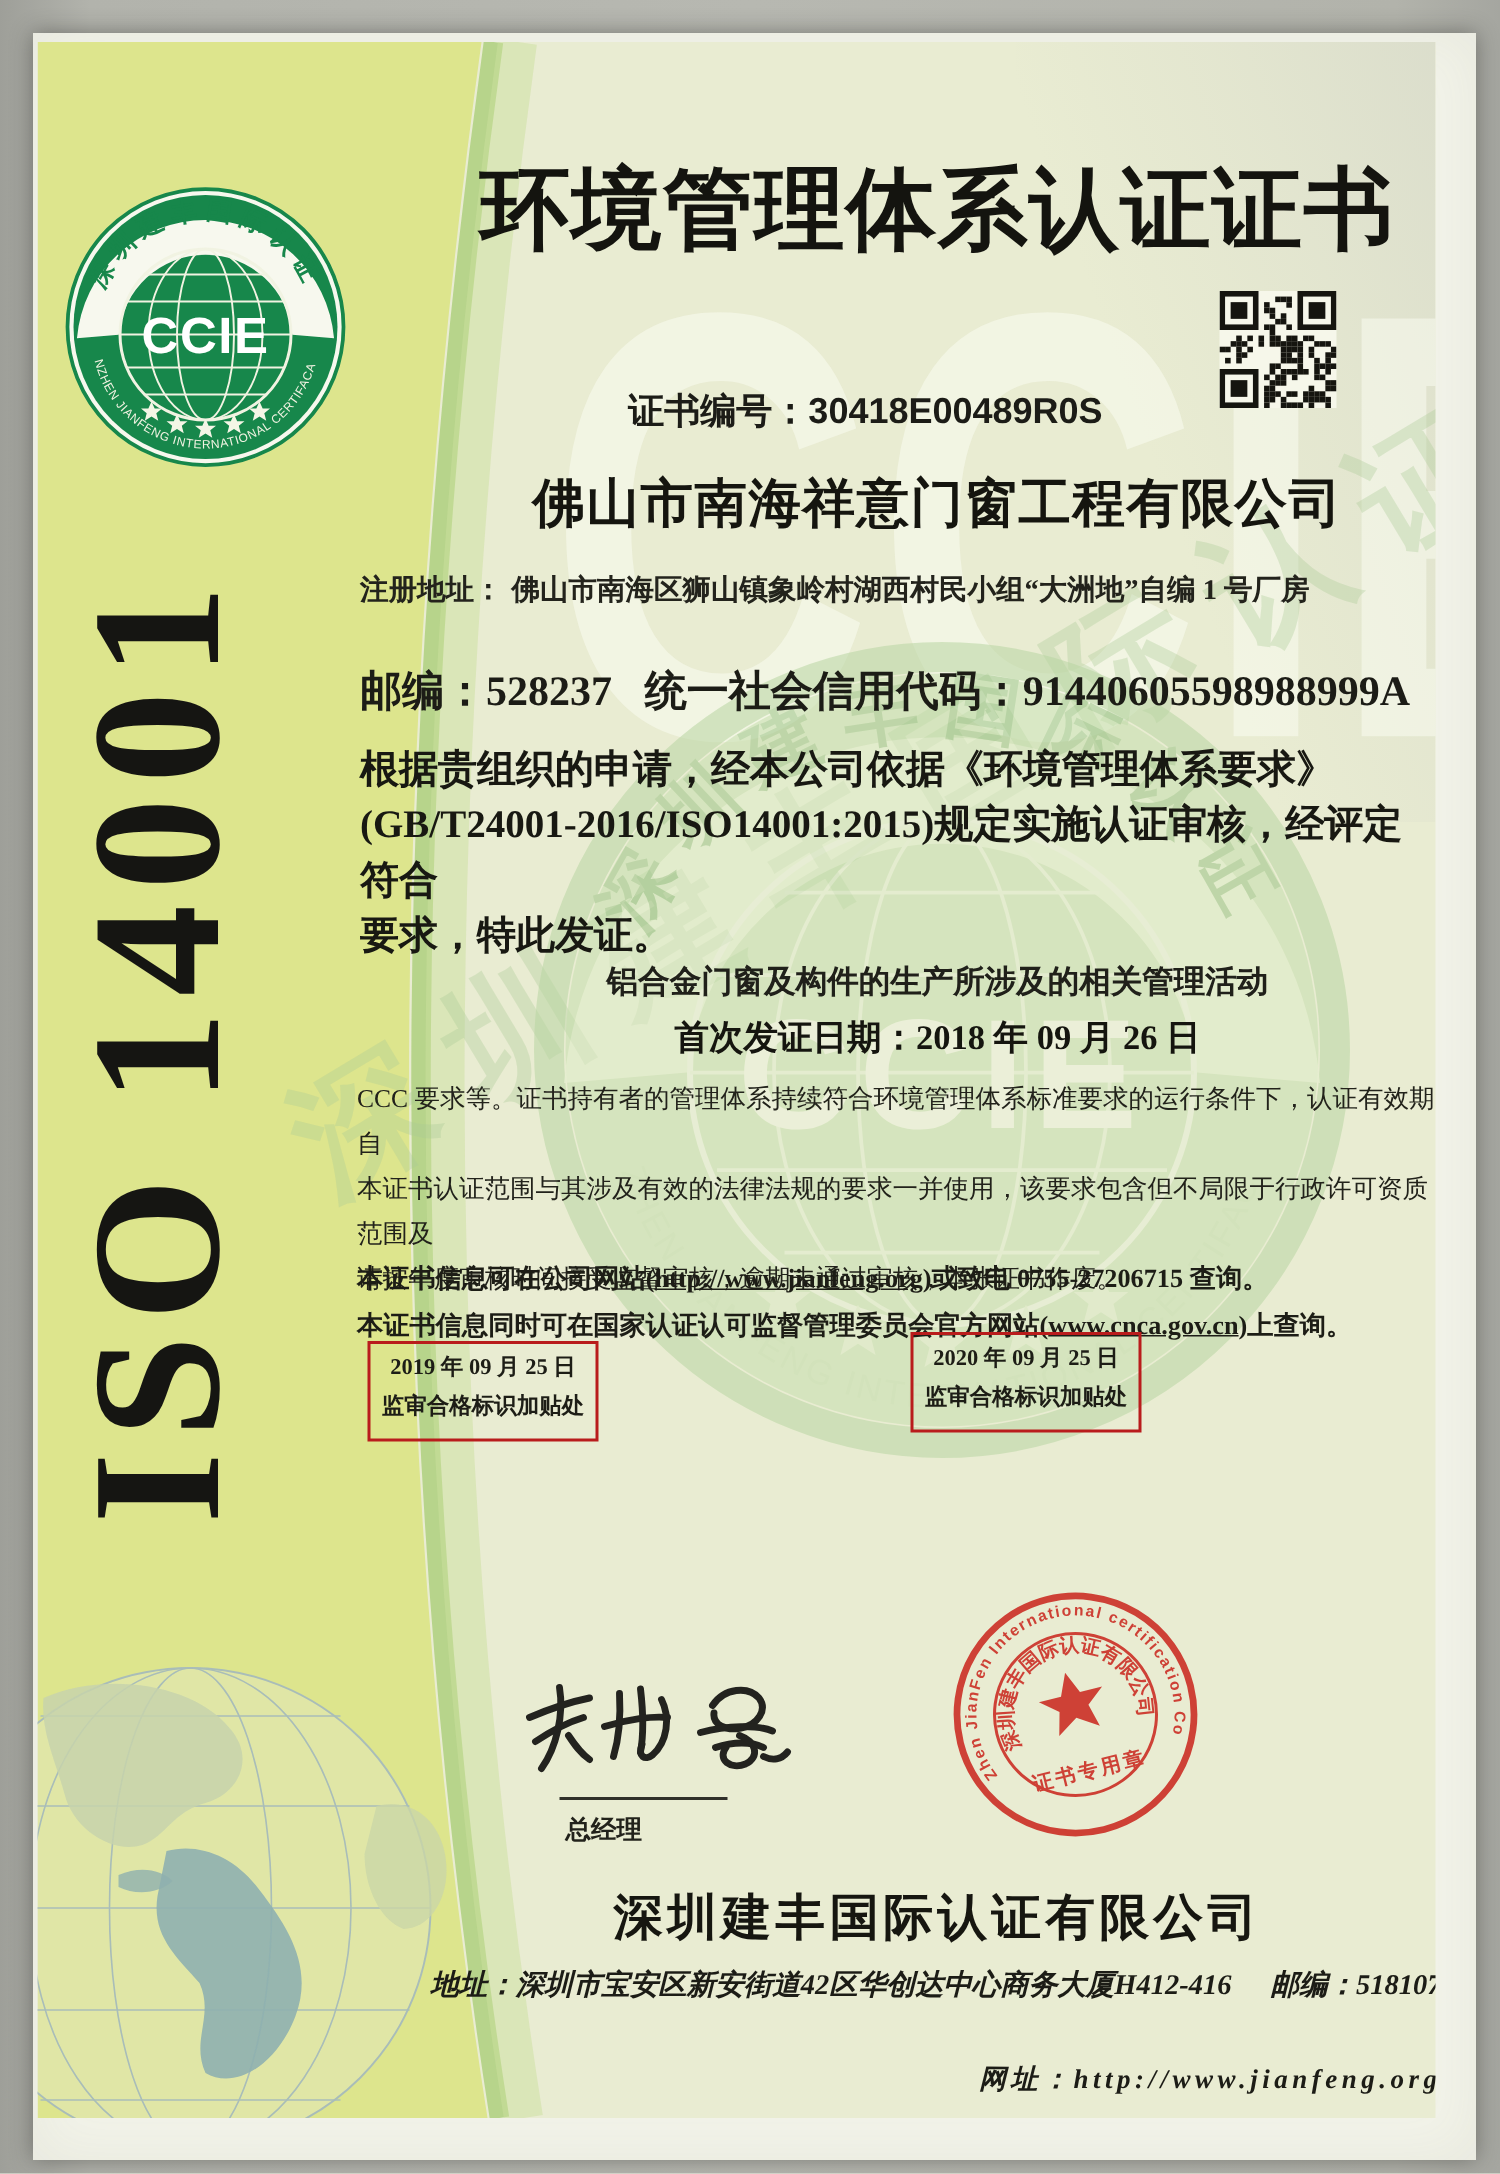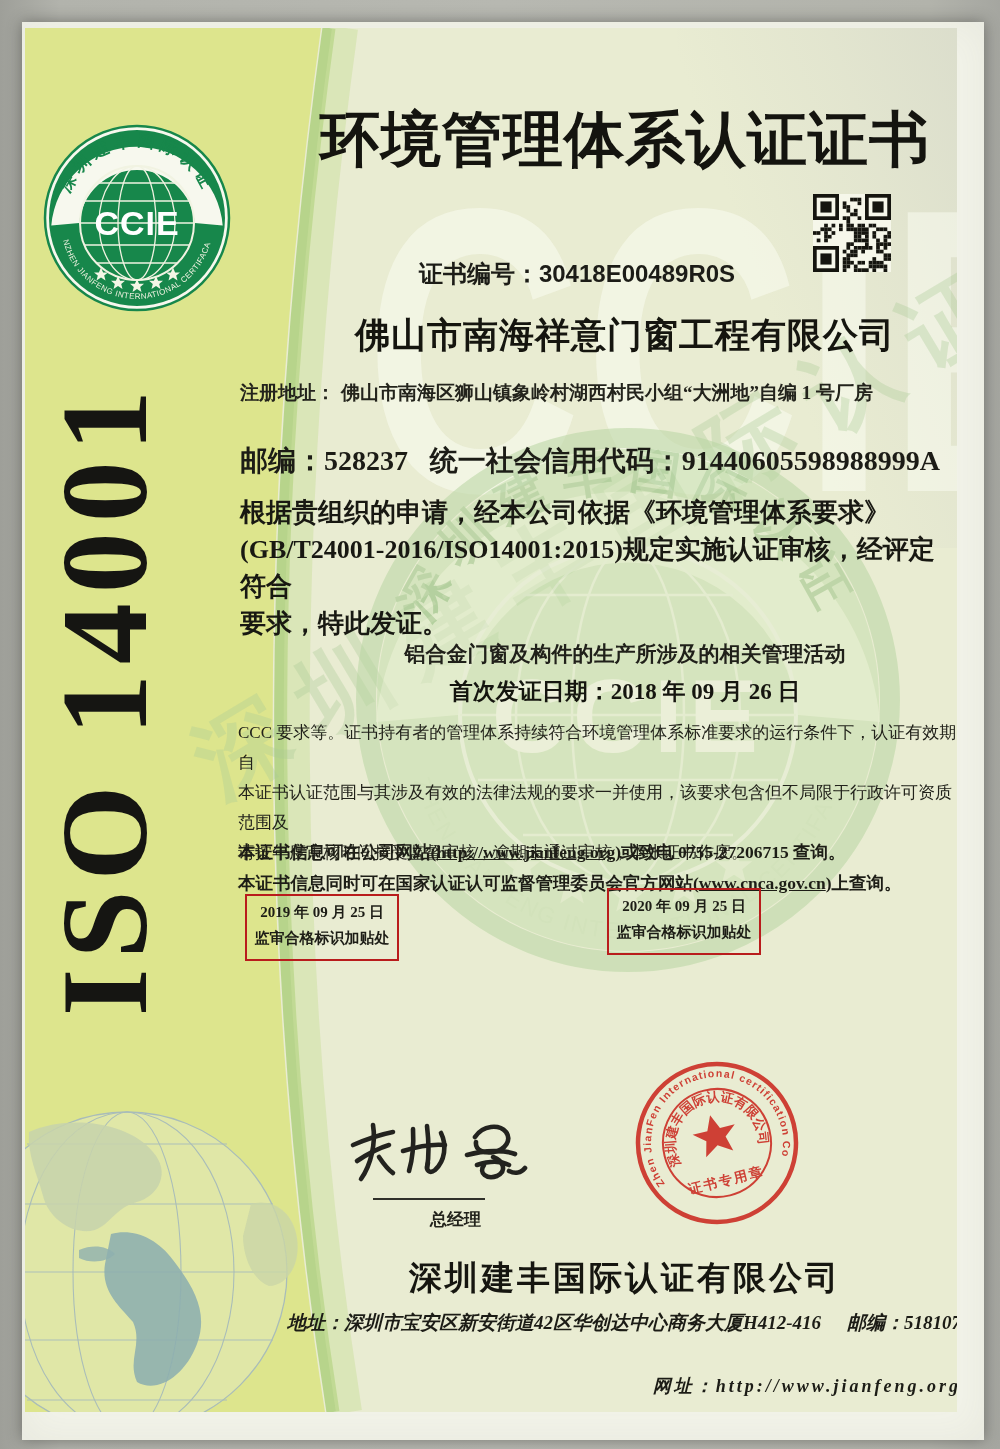--- a/index.html
+++ b/index.html
@@ -39,21 +39,21 @@
     font-family:"Liberation Serif","DejaVu Serif",serif;}
   .fine{left:213px;top:690px;width:722px;font-size:17px;line-height:30px;font-weight:500;color:#22221b;
     font-family:"Liberation Serif","DejaVu Serif",serif;}
   .query{left:213px;width:722px;font-size:17.5px;font-weight:700;color:#1d1d16;
     font-family:"Liberation Serif","DejaVu Serif",serif;}
   .query .lnk{text-decoration:underline;}
   .stickbox{width:150px;height:60px;border:2px solid #b91c1c;text-align:center;
     font-size:15px;font-weight:700;color:#1d1d16;line-height:26px;padding-top:3px;
     font-family:"Liberation Serif","DejaVu Serif",serif;}
   .sig-rule{left:348px;top:1170px;width:112px;height:2px;background:#30302a;}
-  .sig-title{left:352px;top:1180px;width:104px;text-align:right;font-size:17px;font-weight:600;color:#22221b;
+  .sig-title{left:352px;top:1180px;width:104px;text-align:left;font-size:17px;font-weight:600;color:#22221b;
     font-family:"Liberation Serif","DejaVu Serif",serif;}
   .issuer{left:272px;top:1228px;width:656px;text-align:center;font-size:33px;font-weight:800;
     letter-spacing:3px;color:#161610;}
   .foot{width:936px;text-align:right;font-weight:700;color:#1c1c16;
     font-family:"Liberation Serif","DejaVu Serif",serif;font-style:italic;}
   .foot-addr{left:0;top:1282px;font-size:19px;}
   .foot-tel{left:0;top:1314px;font-size:19px;}
   .foot-web{left:0;top:1346px;font-size:18px;letter-spacing:3px;}
   .sp{display:inline-block;width:26px;}
   .sp2{display:inline-block;width:14px;}

